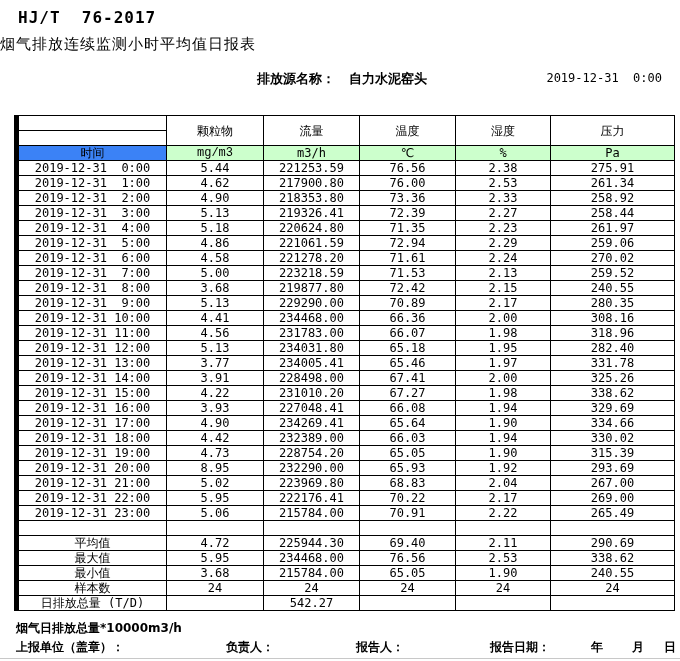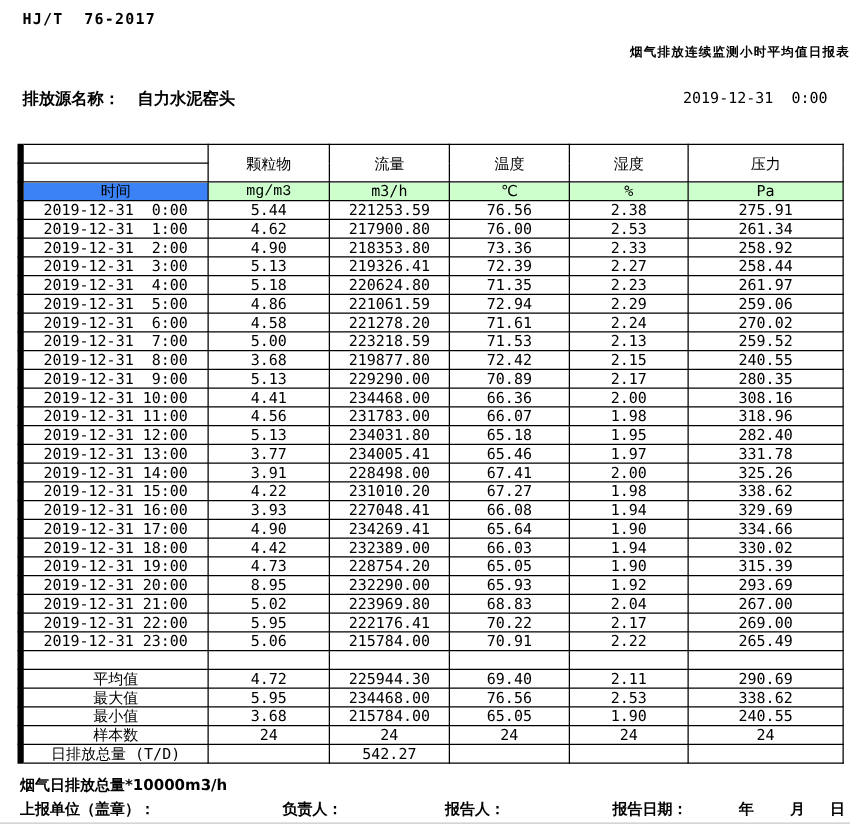--- a/index.html
+++ b/index.html
@@ -3,27 +3,27 @@
 <meta charset="utf-8">
 <style>
   html,body{margin:0;padding:0;background:#ffffff;}
   .page{
     position:relative;width:680px;height:661px;background:#fff;color:#000;
     font-family:"DejaVu Sans","Liberation Sans",sans-serif;overflow:hidden;
   }
   .std-no{
     position:absolute;left:18px;top:8px;
     font-family:"DejaVu Sans Mono","Liberation Mono",monospace;
-    font-size:12px;font-weight:bold;letter-spacing:1px;white-space:pre;
+    font-size:16px;font-weight:bold;letter-spacing:1px;white-space:pre;
   }
   .title{
-    position:absolute;left:0;top:35px;width:100%;text-align:right;
-    font-size:10px;font-weight:bold;letter-spacing:1px;
-  }
-  .source-row{position:absolute;left:18px;top:70px;width:648px;height:16px;font-size:13px;}
+    position:absolute;left:0;top:35px;width:100%;text-align:left;
+    font-size:15px;font-weight:normal;letter-spacing:1px;
+  }
+  .source-row{position:absolute;left:18px;top:70px;width:648px;height:16px;font-size:13px;text-align:center;}
   .source-label,.source-value{font-weight:bold;}
   .source-value{margin-left:14px;}
   .report-datetime{
     position:absolute;right:4px;top:1px;font-weight:normal;
     font-family:"DejaVu Sans Mono","Liberation Mono",monospace;font-size:12px;white-space:pre;
   }
   table.report{
     position:absolute;left:14px;top:115px;width:658px;
     border-collapse:collapse;table-layout:fixed;
     border:1px solid #000;border-left:5px solid #000;

